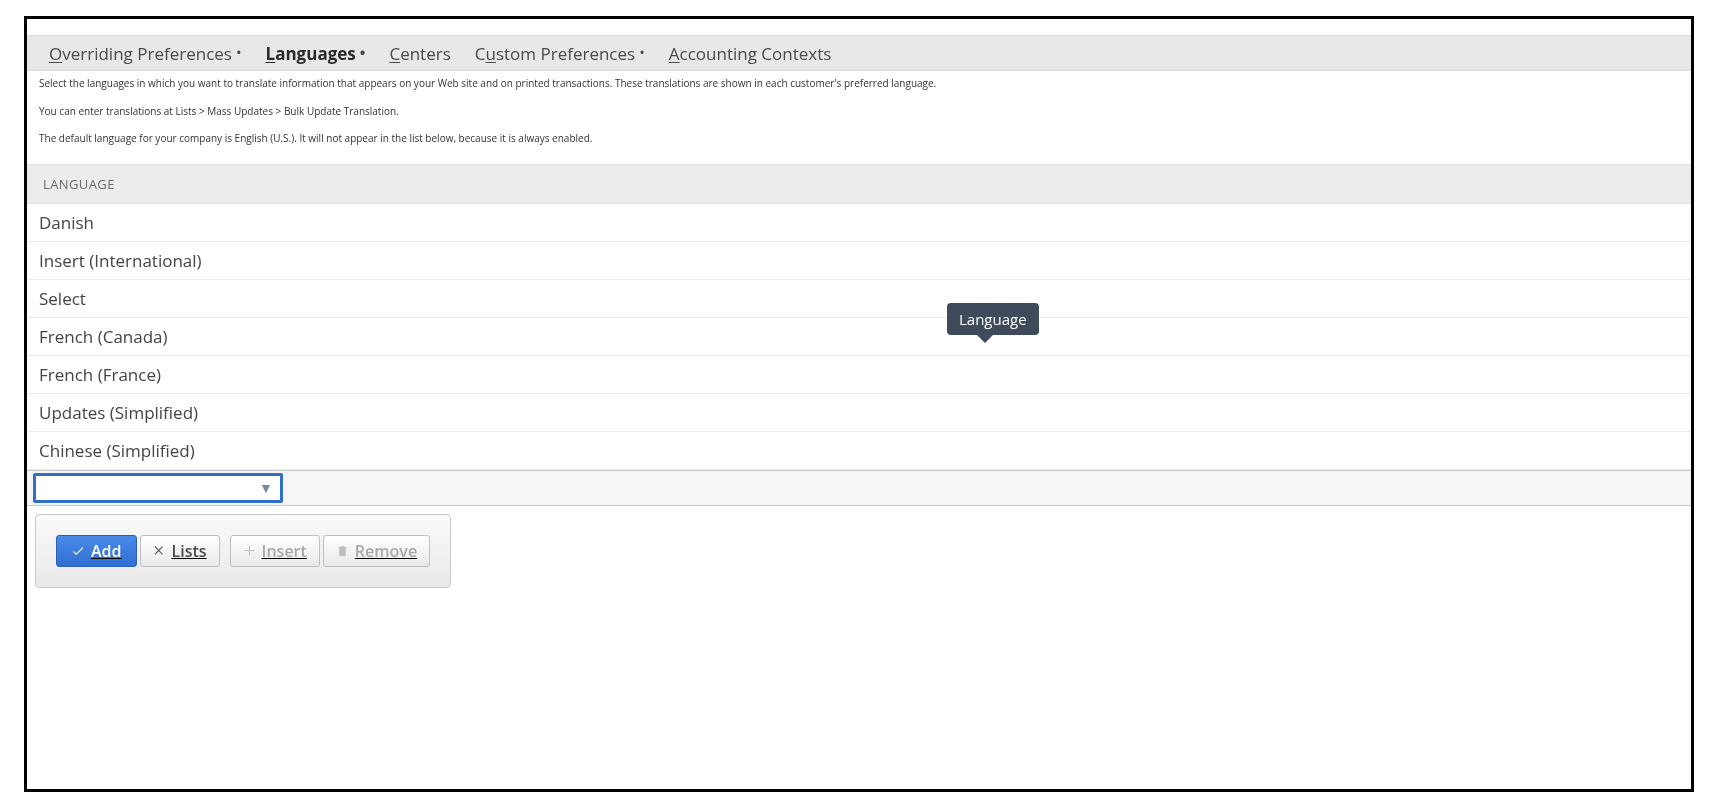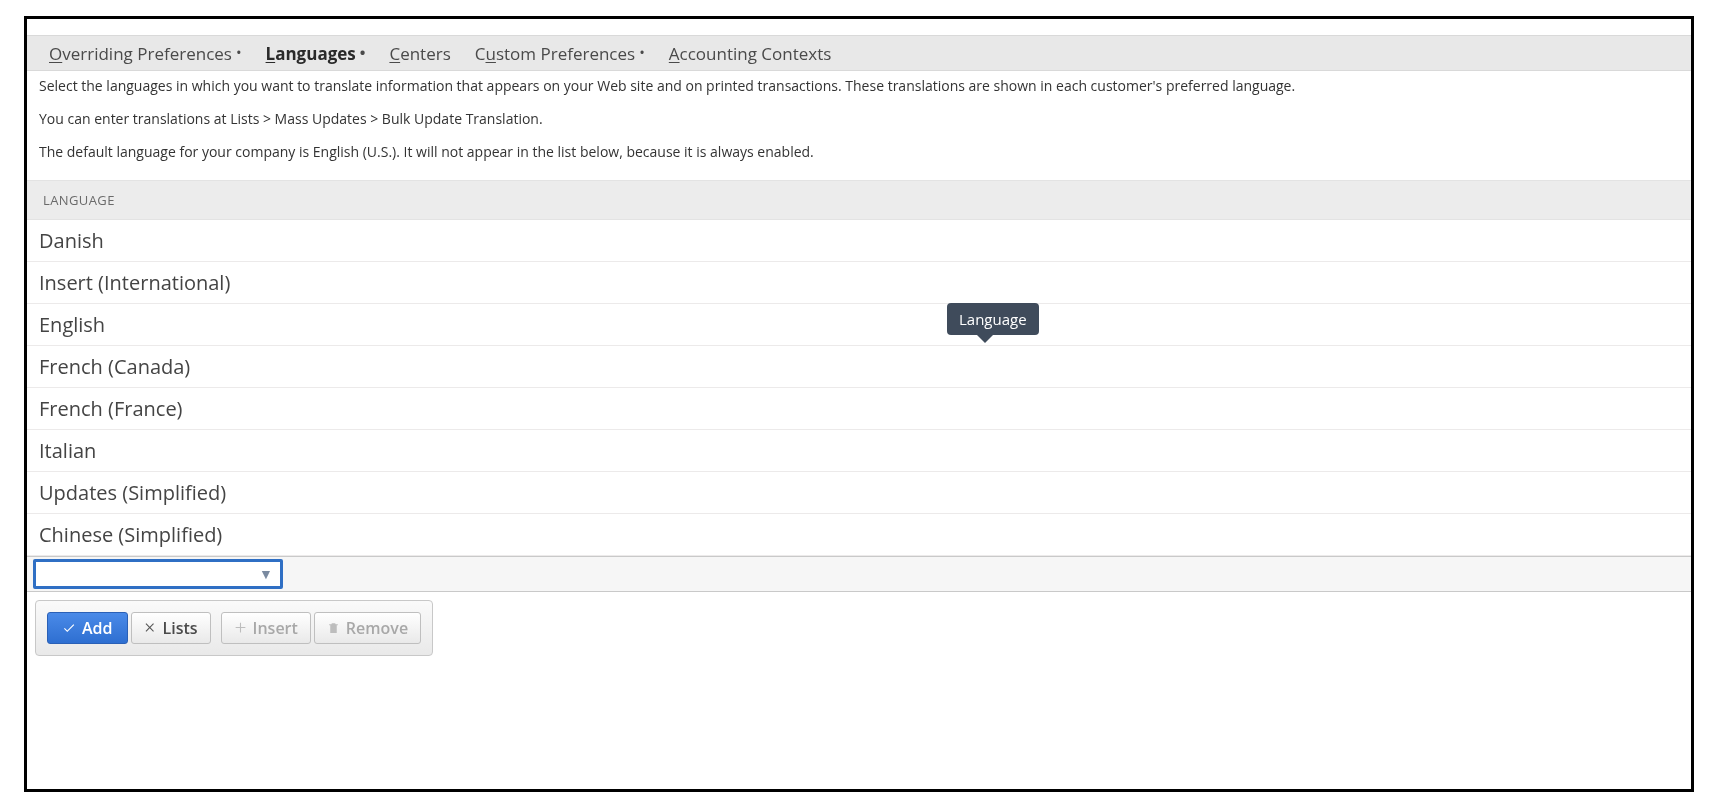--- a/index.html
+++ b/index.html
@@ -35,35 +35,35 @@
     height:100%;
     cursor:pointer;
     white-space:nowrap;
   }
   .tab.active { font-weight:700; color:#2a2a2a; }
   .tab .uline { text-decoration:underline; text-underline-offset:2px; }
   .tab .bullet { font-size:15px; margin-left:4px; color:#4a4a4a; position:relative; top:-1px; }
 
   
   .intro { padding:6px 12px 4px 12px; }
-  .intro p { margin:0 0 14px 0; font-size:14px; color:#333; line-height:1.35; }
+  .intro p { margin:0 0 14px 0; font-size:10px; color:#333; line-height:1.35; }
 
   
   .langtable { width:100%; }
   .th {
     background:#ececec;
     color:#6a6a6a;
     font-size:13px;
     letter-spacing:0.4px;
     padding:10px 16px;
     border-top:1px solid #e3e3e3;
     border-bottom:1px solid #e3e3e3;
   }
   .row {
-    font-size:20px;
+    font-size:17px;
     color:#444;
     padding:7px 12px;
     border-bottom:1px solid #eceaea;
     background:#fff;
     cursor:default;
   }
 
   
   .inputrow {
     background:#f6f6f6;
@@ -89,22 +89,23 @@
   }
 
   
   .actions {
     margin:8px 0 0 8px;
     display:flex; align-items:flex-end;
     border:1px solid #c8c8c8;
     border-radius:4px;
     background:linear-gradient(#fafafa,#e9e9e9);
     width:fit-content;
-    padding:11px;
+    padding:20px;
     gap:3px;
+    text-decoration:underline;
   }
   .btn {
     height:32px;
     display:flex; align-items:center; justify-content:center;
     font-size:16px; font-weight:600;
     border-radius:3px;
     padding:0 12px;
     gap:6px;
     border:1px solid #bfbfbf;
     background:linear-gradient(#fff,#e9e9e9);
@@ -159,24 +160,23 @@
       <p>Select the languages in which you want to translate information that appears on your Web site and on printed transactions. These translations are shown in each customer's preferred language.</p>
       <p>You can enter translations at Lists &gt; Mass Updates &gt; Bulk Update Translation.</p>
       <p>The default language for your company is English (U.S.). It will not appear in the list below, because it is always enabled.</p>
     </div>
 
     <div class="langtable">
       <div class="th">LANGUAGE</div>
       <div id="rows">
           <div class="row">Danish</div>
           <div class="row">Insert (International)</div>
-          <div class="row">English</div>
+          <div class="row">Select</div>
           <div class="row">French (Canada)</div>
           <div class="row">French (France)</div>
-          <div class="row">Italian</div>
           <div class="row">Updates (Simplified)</div>
           <div class="row">Chinese (Simplified)</div>
         </div>
 
       <div class="inputrow">
         <div class="combo">
           <input type="text" value="" style="">
           <span class="caret">▼</span>
         </div>
       </div>

